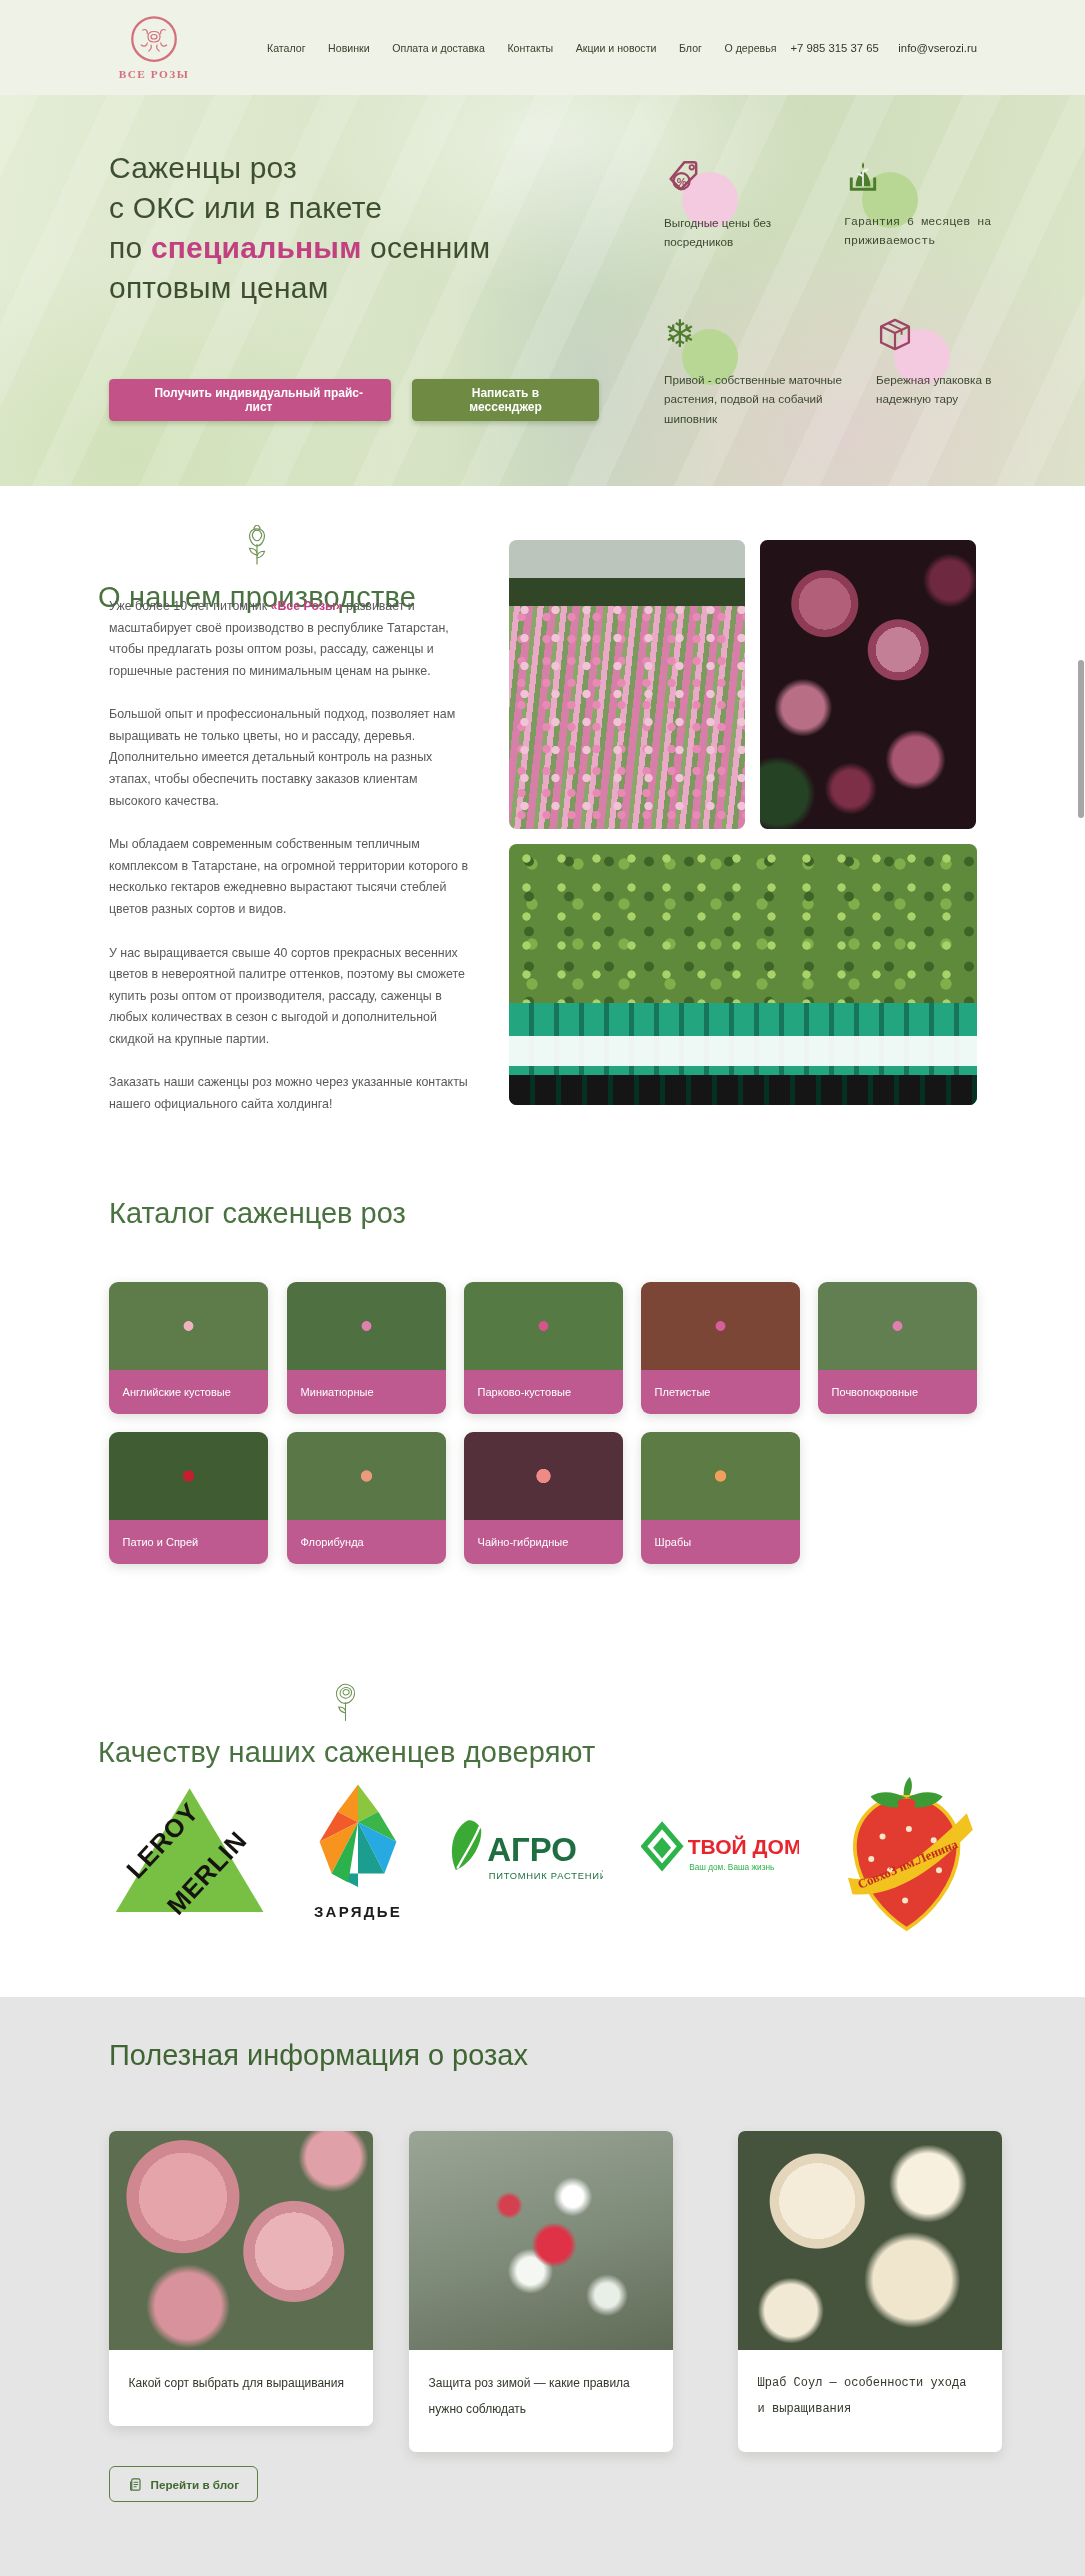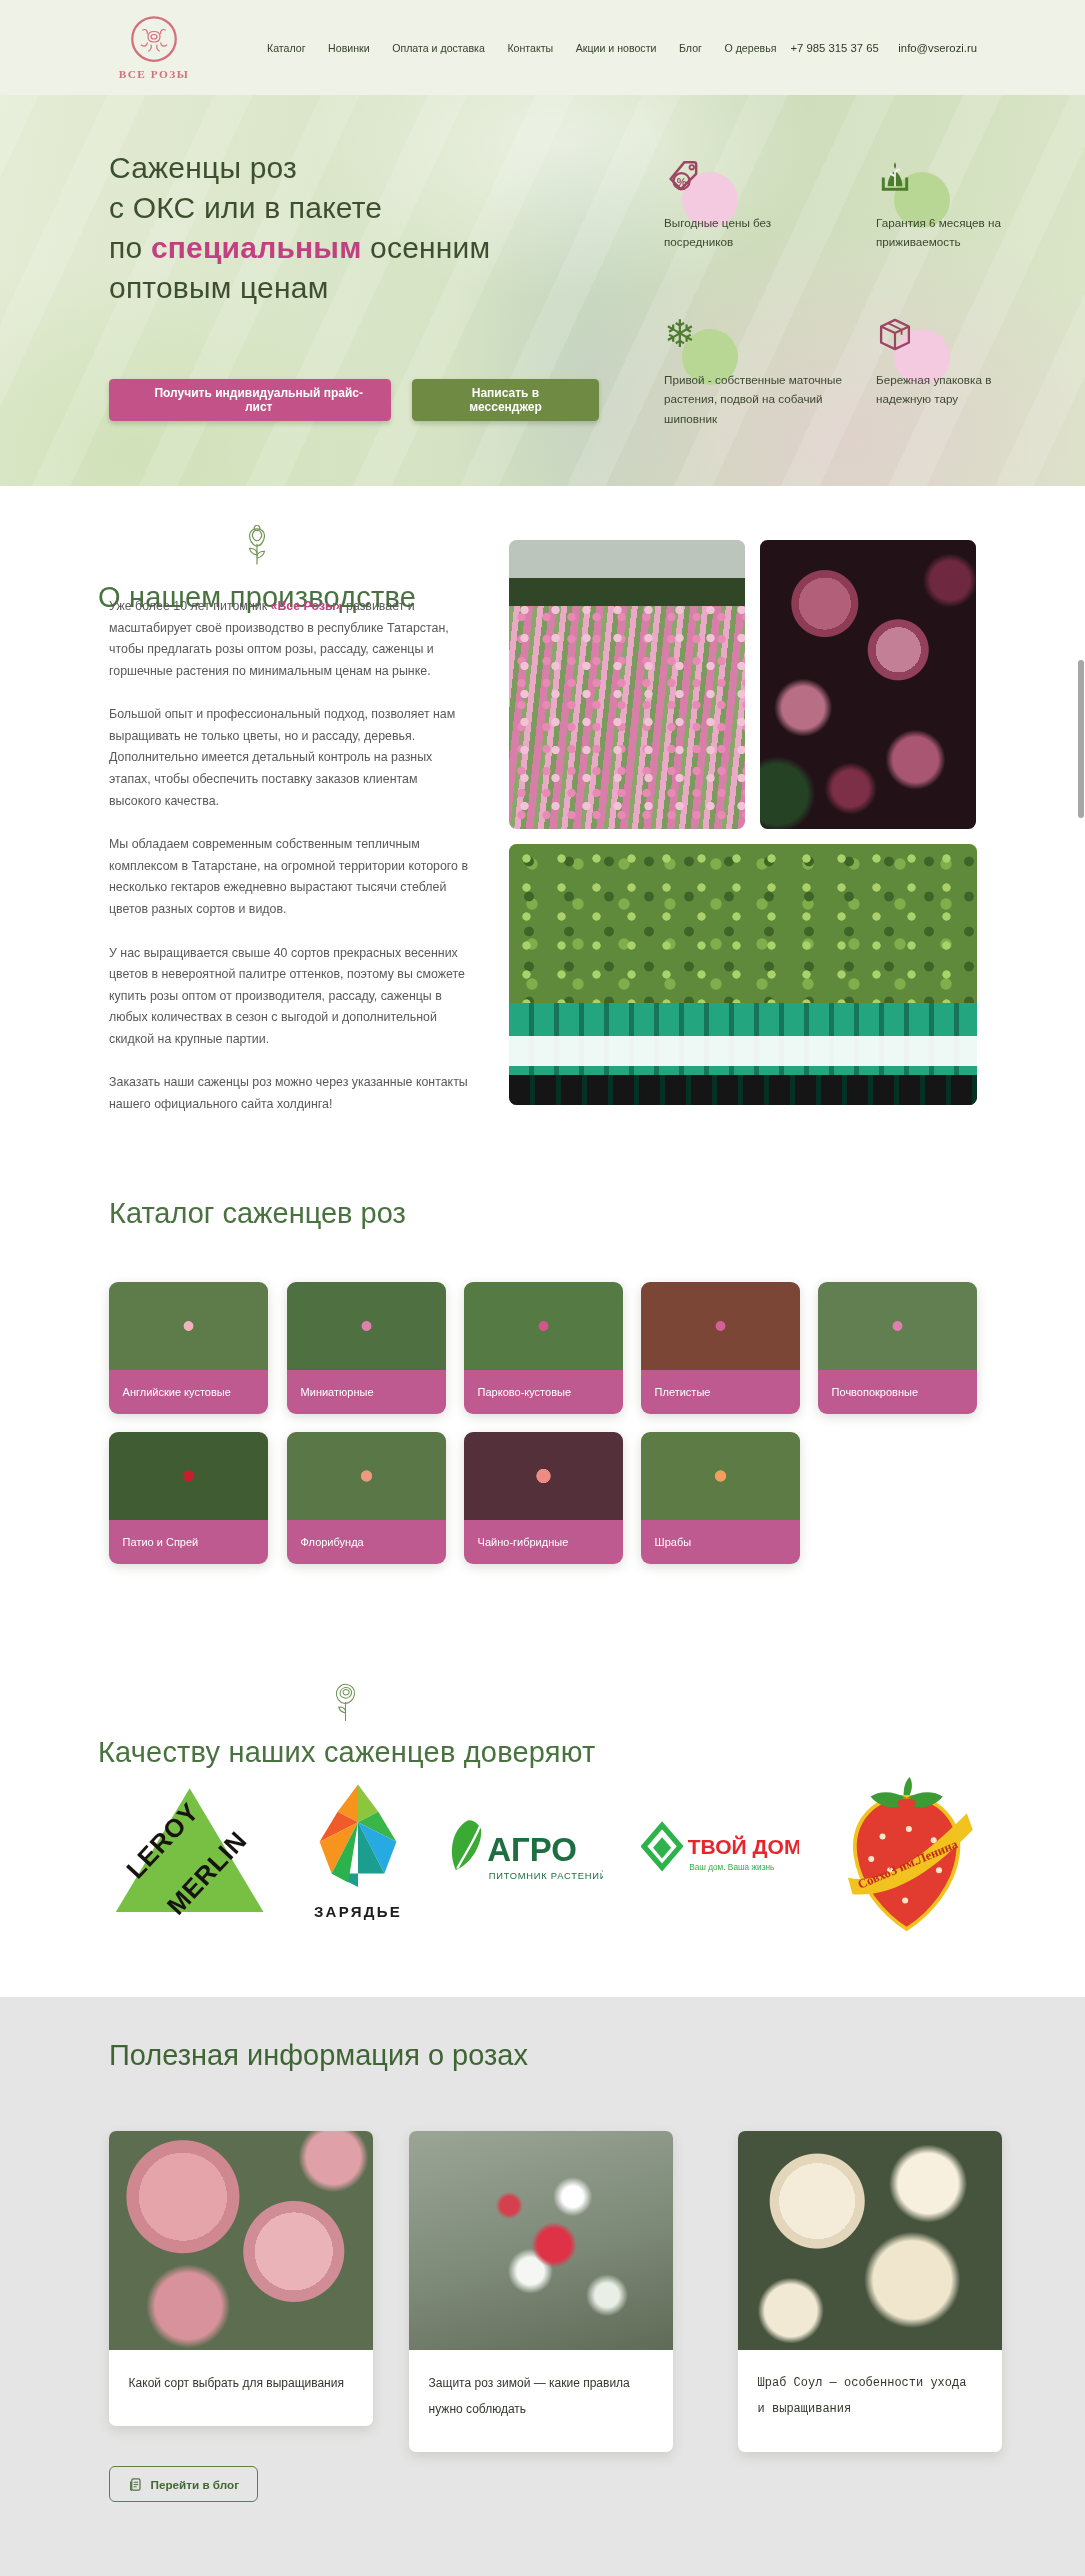--- a/index.html
+++ b/index.html
@@ -28,21 +28,21 @@
   }
   .hero h1 { position:absolute; left:109px; top:53px; width:498px; font-size:30px; line-height:1.33; font-weight:400; color:#3d4f2f; letter-spacing:0.2px; }
   .hero h1 .hl { color:#c23f82; font-weight:bold; }
   .hero-buttons { position:absolute; left:109px; top:284px; display:flex; gap:21px; }
   .btn { border:none; cursor:pointer; border-radius:4.5px; font-size:12px; font-weight:bold; color:#fff; padding:0 22.6px; height:42px; box-shadow:0 2.3px 4.5px rgba(70,90,40,.25); font-family:inherit; }
   .btn-pink  { background:#c25288; width:282px;padding-left:40px; }
   .btn-green { background:#6e8a43; width:187px; }
 
   .feature { position:absolute; width:195px; }
   .f1 { left:664px; top:63px;  width:158px; }
-  .f2 { left:876px; top:63px; width:166px; }
+  .f2 { left:844px; top:63px; width:166px;font-family:Liberation Mono, monospace; }
   .f3 { left:664px;  top:220px; width:195px; }
   .f4 { left:876px; top:220px; width:166px; }
   .feature .bubble { position:absolute; left:18px; top:13.6px; width:56px; height:56px; border-radius:50%; }
   .bubble-pink  { background:#f3cadf; }
   .bubble-green { background:#b8d794; }
   .feature .f-icon { position:relative; z-index:2; width:38px; height:38px; display:flex; align-items:flex-start; }
   .snow { font-size:38px; line-height:39px; color:#4d7c2c; font-family:"DejaVu Sans",sans-serif; }
   .feature p { position:relative; z-index:2; margin-top:16.6px; font-size:11.7px; line-height:1.7; color:#3c4830; }
 
   

